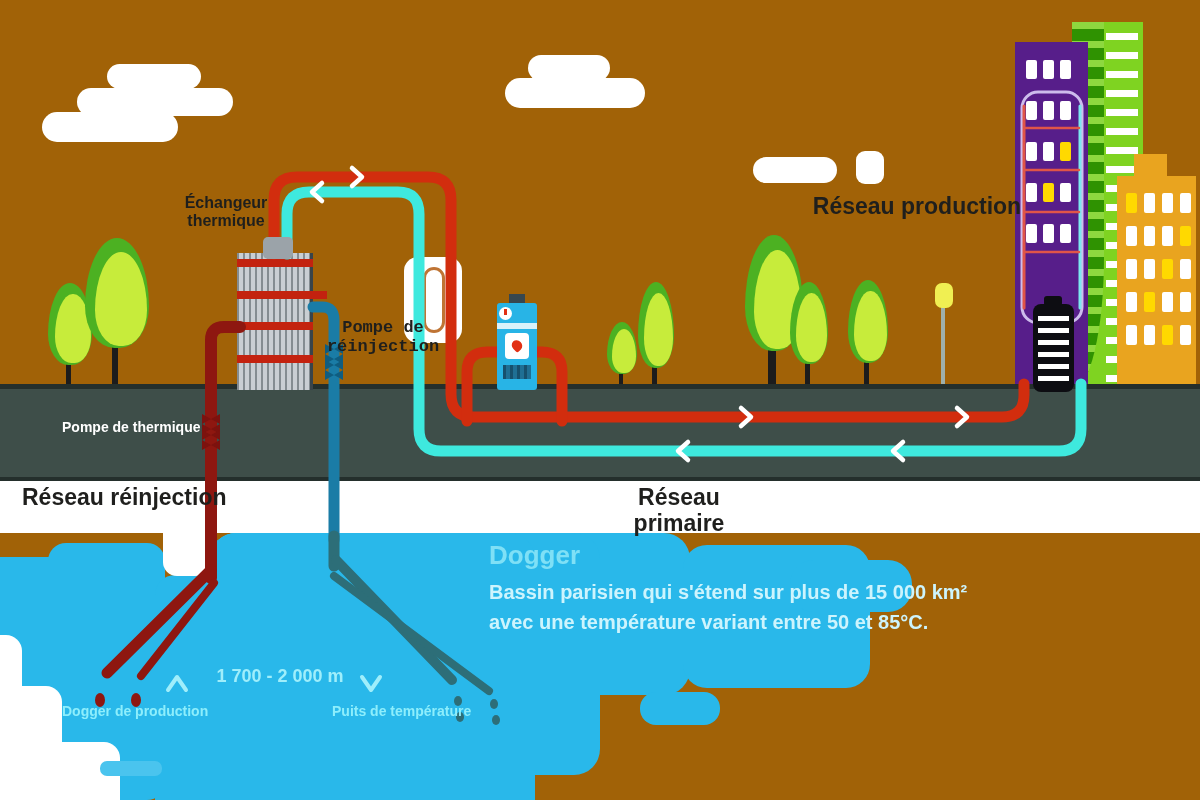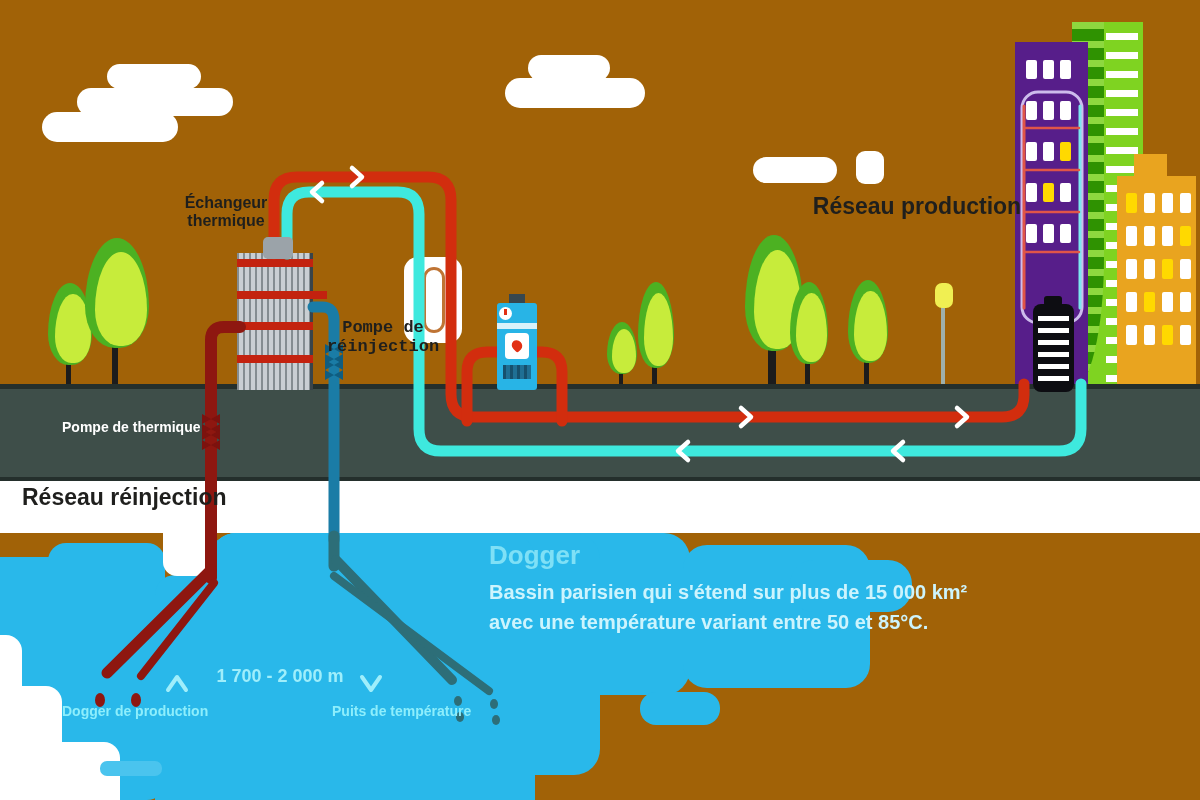--- a/index.html
+++ b/index.html
@@ -266,20 +266,21 @@
     </div>
   </div>
 
   <div class="lbl ctr" style="left:161px;top:194px;width:130px;font-size:16px;">Échangeur
 thermique</div>
   <div class="lbl ctr" style="left:323px;top:318px;width:120px;font-size:17px;font-family:Liberation Mono, monospace;">Pompe de
 réinjection</div>
   <div class="lbl ctr" style="left:787px;top:194px;width:260px;font-size:23px;">Réseau production</div>
   <div class="lbl wt" style="left:62px;top:420px;font-size:14px;">Pompe de thermique</div>
   <div class="lbl" style="left:22px;top:485px;font-size:23px;">Réseau réinjection</div>
+  <div class="lbl ctr" style="left:599px;top:485px;width:160px;font-size:23px;">Réseau primaire</div>
   <div class="lbl" style="left:489px;top:541px;font-size:26px;color:#7fe0f6;">Dogger</div>
   <div class="lbl" style="left:489px;top:577px;font-size:20px;color:#cdf4fd;line-height:1.5;">Bassin parisien qui s'étend sur plus de 15 000 km²
 avec une température variant entre 50 et 85°C.</div>
   <div class="lbl ctr" style="left:210px;top:666px;width:140px;font-size:18px;color:#9feefb;">1 700 - 2 000 m</div>
   <div class="lbl" style="left:62px;top:704px;font-size:14px;color:#8deefc;">Dogger de production</div>
   <div class="lbl" style="left:332px;top:704px;font-size:14px;color:#8deefc;">Puits de température</div>
 
 </div>
 
 </body></html>

